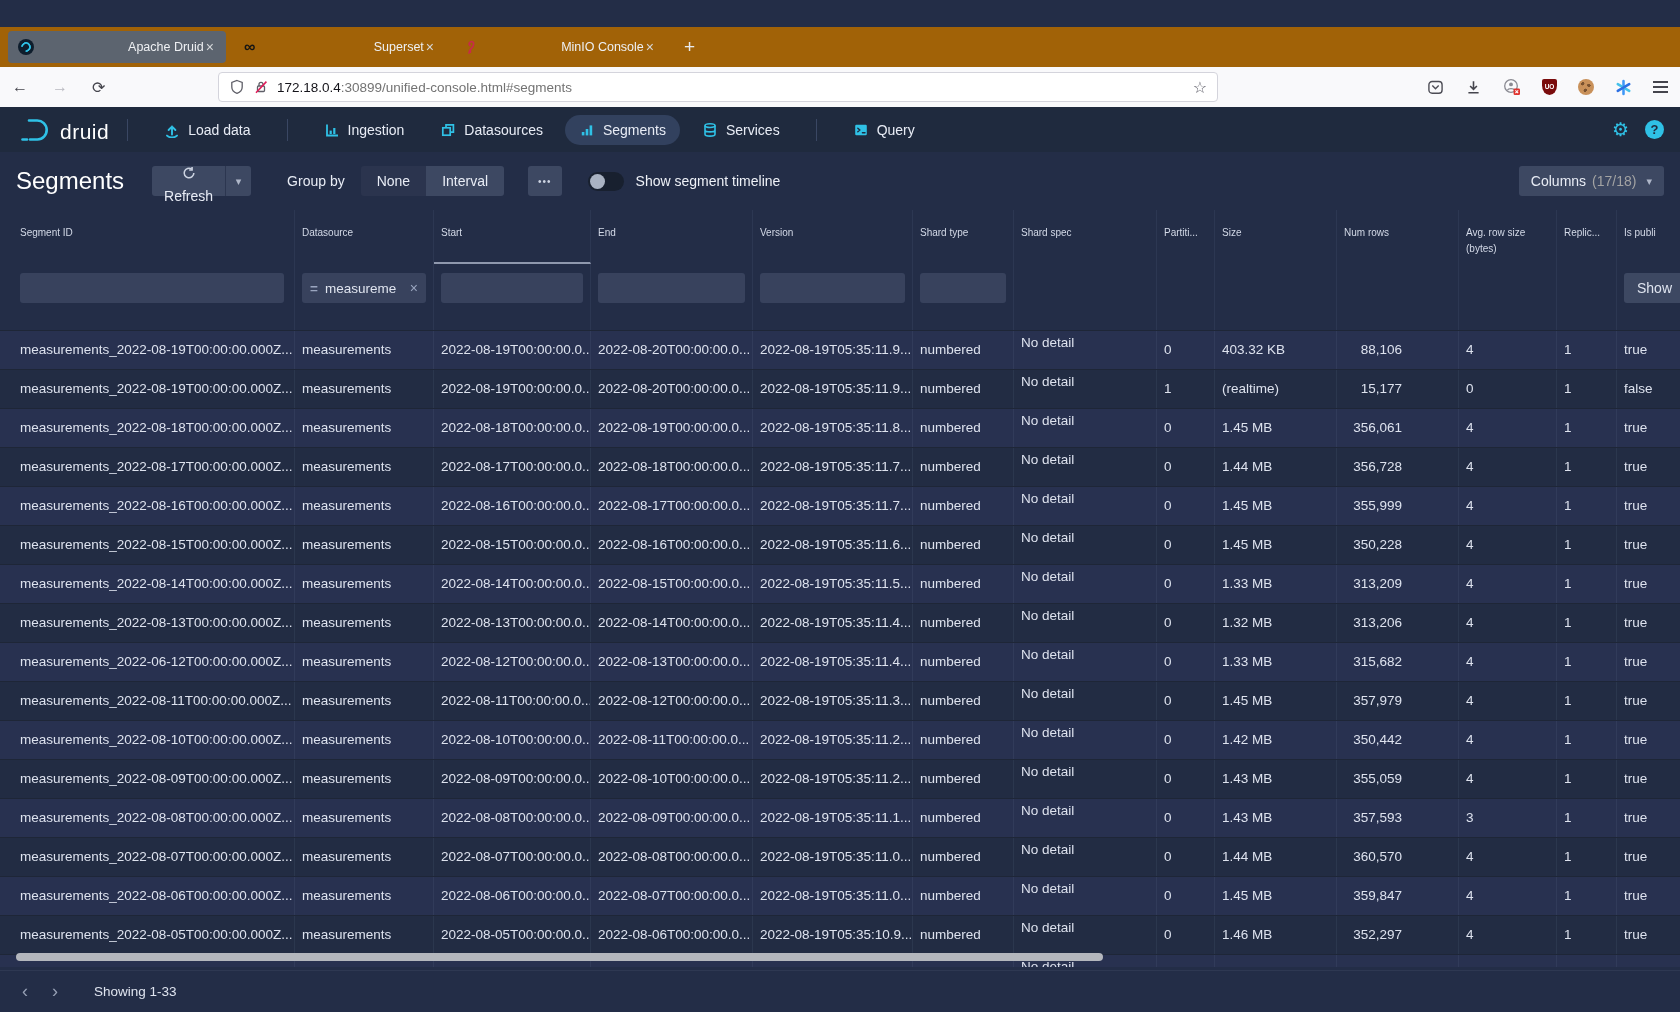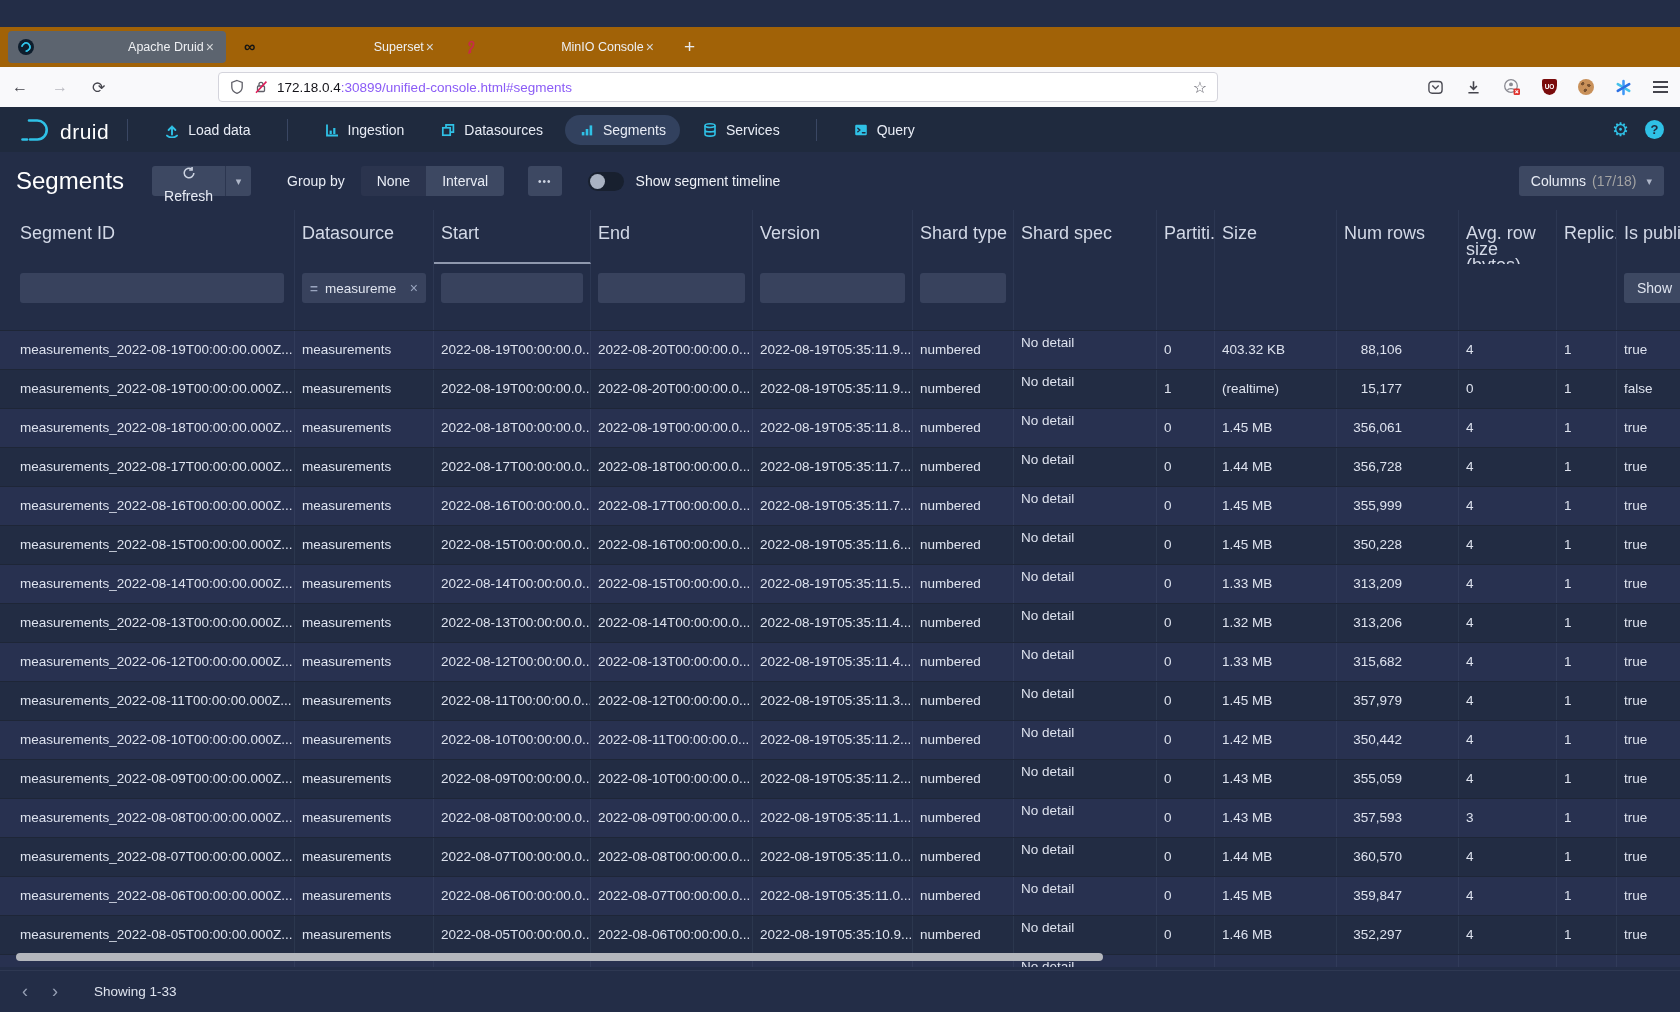--- a/index.html
+++ b/index.html
@@ -31,21 +31,21 @@
   .newtab { color:#e8eaed; font-size:19px; padding:0 10px; }
 
   
   .toolbar { top:67px; height:40px; background:#f9f9fb; display:flex; align-items:center; }
   .nav-arrow { font-size:16px; padding:0 12px; color:#45454d; }
   .nav-arrow.disabled { color:#b9b9c0; }
   .urlbar { position:absolute; left:218px; top:5px; width:1000px; height:30px; background:#ffffff; border:1px solid #d4d4dc;
             border-radius:4px; display:flex; align-items:center; padding:0 10px; }
   .url-text { font-size:13.5px; margin-left:8px; flex:1; white-space:nowrap; overflow:hidden; }
   .url-host { color:#15141a; }
-  .url-rest { color:#8b5cf6; }
+  .url-rest { color:#737373; }
   .url-star { color:#5b5b66; font-size:16px; }
   .tb-icons { position:absolute; right:12px; top:0; height:40px; display:flex; align-items:center; gap:21px; }
   .ublock { width:15px; height:16px; background:#7a0c0c; border-radius:2px 2px 50% 50%/2px 2px 60% 60%;
             color:#fff; font-size:6.5px; font-weight:bold; text-align:center; line-height:15px; }
   .cookie { width:16px; height:16px; border-radius:50%;
             background:radial-gradient(circle at 30% 30%, #7a5230 1.6px, transparent 1.8px),
                        radial-gradient(circle at 68% 40%, #7a5230 1.6px, transparent 1.8px),
                        radial-gradient(circle at 45% 70%, #7a5230 1.6px, transparent 1.8px),
                        #c9915a; }
   .burger { display:flex; flex-direction:column; gap:3px; }
@@ -82,21 +82,21 @@
   .cols-count { color:#a3a3a3; }
   .caret { color:#aeb6c8; font-size:11px; margin-left:4px; }
 
   
   .c0{width:295px}.c1{width:139px}.c2{width:157px}.c3{width:162px}.c4{width:160px}.c5{width:101px}
   .c6{width:143px}.c7{width:58px}.c8{width:122px}.c9{width:122px}.c10{width:98px}.c11{width:60px}.c12{width:200px}
   .cell { flex:0 0 auto; padding-left:7px; border-right:1px solid rgba(148,166,205,0.09); overflow:hidden; white-space:nowrap; }
   .cell.c0 { padding-left:20px; }
 
   .thead { top:210px; height:54px; background:#232d47; display:flex; }
-  .hcell { color:#d3d9e7; font-size:18px; padding-top:15px; line-height:16px; white-space:normal; }
+  .hcell { color:#d3d9e7; font-size:10px; padding-top:15px; line-height:16px; white-space:normal; }
   .hcell.sorted { border-bottom:2px solid #8f98ad; }
 
   .tfilter { top:264px; height:66px; background:#232d47; display:flex; }
   .fcell { padding-top:9px; padding-right:7px; }
   .finput { height:30px; background:#38425d; border-radius:3px; width:100%; }
   .fcell.c0 { padding-left:20px; padding-right:10px; }
   .chip { display:flex; align-items:center; padding:0 8px; color:#dfe4ef; font-size:13.5px; gap:7px; }
   .chip .op { color:#9aa5bf; font-weight:bold; }
   .chip .val { flex:1; overflow:hidden; white-space:nowrap; }
   .chip .x { color:#9aa5bf; font-size:14px; }

